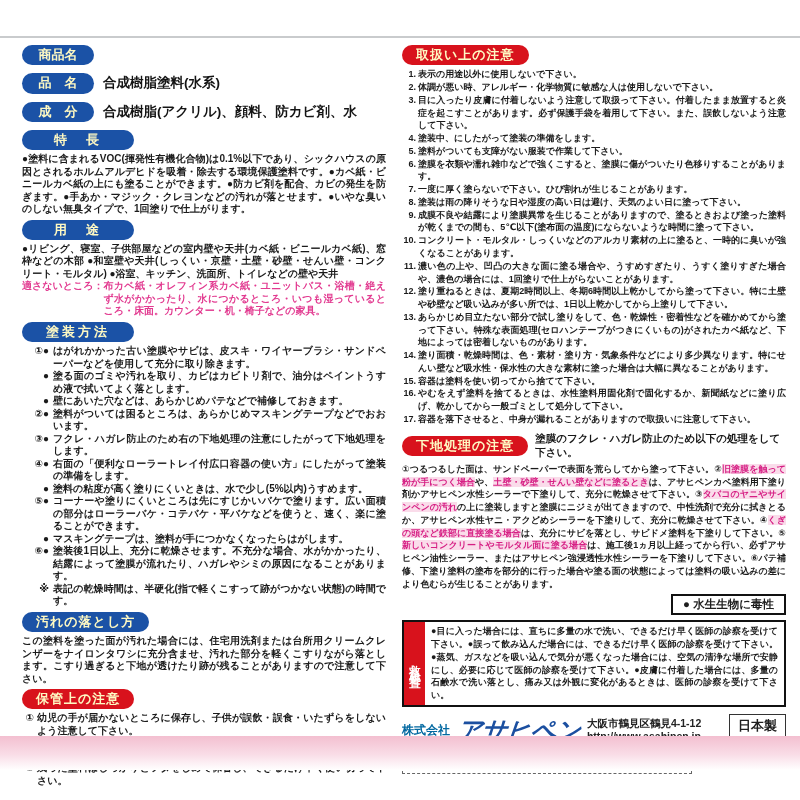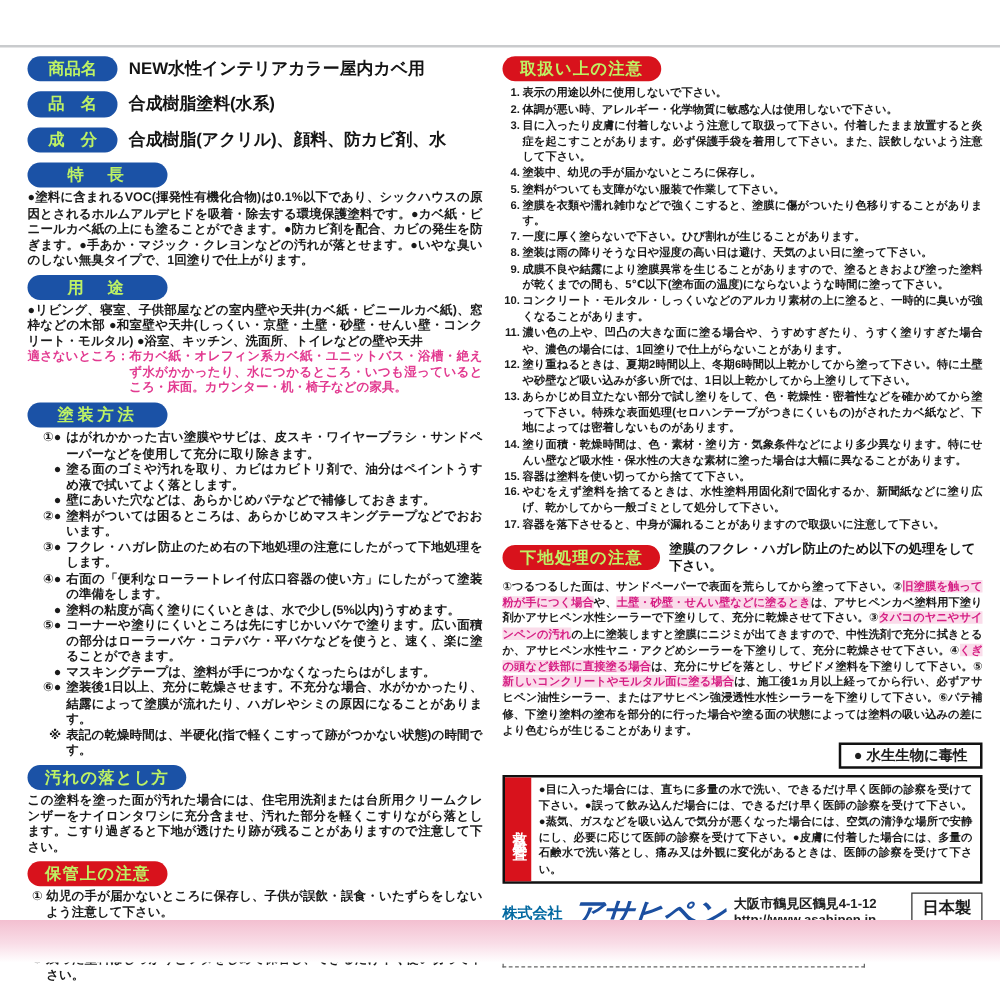--- a/index.html
+++ b/index.html
@@ -6,21 +6,21 @@
   body{font-family:"Liberation Sans","DejaVu Sans",sans-serif;}
   .sheet{position:relative;width:800px;height:800px;background:#fff;overflow:hidden;color:#1e1e1e;}
   .topline{position:absolute;top:36px;left:0;width:800px;height:2px;background:#c9cbcd;}
   .pinkband{position:absolute;top:736px;left:0;width:800px;height:34px;
     background:linear-gradient(to bottom,#f3bfd0 0%,#f9dde7 55%,#ffffff 100%);}
   .cols{position:absolute;top:45px;left:22px;display:flex;gap:16px;}
   .col-left{width:364px;}
   .col-right{width:384px;}
 
   .pill{display:inline-flex;align-items:center;justify-content:center;flex:none;
-    background:#1b52a6;color:#bef264;font-weight:bold;border-radius:12px;
+    background:#1b52a6;color:#fef9c3;font-weight:bold;border-radius:12px;
     font-size:13px;line-height:1.1;padding:3px 10px;font-family:Liberation Serif, serif;}
   .pill.red{background:#d8121c;}
   .pill.sm{width:56px;padding:3px 8px;}
   .pill.md{width:92px;letter-spacing:3px;}
   .pill.lg{padding:3px 14px;letter-spacing:1px;}
 
   .kv{display:flex;align-items:center;gap:9px;margin-bottom:8px;}
   .kv .val{font-size:13.5px;font-weight:bold;color:#141414;}
 
   .sec-head{margin:4px 0 3px;}
@@ -70,21 +70,20 @@
 
 <div class="sheet">
   <div class="topline"></div>
 
   <div class="cols">
 
     <div class="col-left">
 
       <div class="kv">
         <span class="pill sm">商品名</span>
-        <span class="val">NEW水性インテリアカラー屋内カベ用</span>
       </div>
       <div class="kv">
         <span class="pill sm">品　名</span>
         <span class="val">合成樹脂塗料(水系)</span>
       </div>
       <div class="kv">
         <span class="pill sm">成　分</span>
         <span class="val">合成樹脂(アクリル)、顔料、防カビ剤、水</span>
       </div>
 
@@ -190,21 +189,21 @@
           <div class="row">
           <span class="prefix">2.</span>
           <span class="txt">体調が悪い時、アレルギー・化学物質に敏感な人は使用しないで下さい。</span>
         </div>
           <div class="row">
           <span class="prefix">3.</span>
           <span class="txt">目に入ったり皮膚に付着しないよう注意して取扱って下さい。付着したまま放置すると炎症を起こすことがあります。必ず保護手袋を着用して下さい。また、誤飲しないよう注意して下さい。</span>
         </div>
           <div class="row">
           <span class="prefix">4.</span>
-          <span class="txt">塗装中、幼児の手が届かないところに保存し。</span>
+          <span class="txt">塗装中、にしたがって塗装の準備をします。</span>
         </div>
           <div class="row">
           <span class="prefix">5.</span>
           <span class="txt">塗料がついても支障がない服装で作業して下さい。</span>
         </div>
           <div class="row">
           <span class="prefix">6.</span>
           <span class="txt">塗膜を衣類や濡れ雑巾などで強くこすると、塗膜に傷がついたり色移りすることがあります。</span>
         </div>
           <div class="row">

